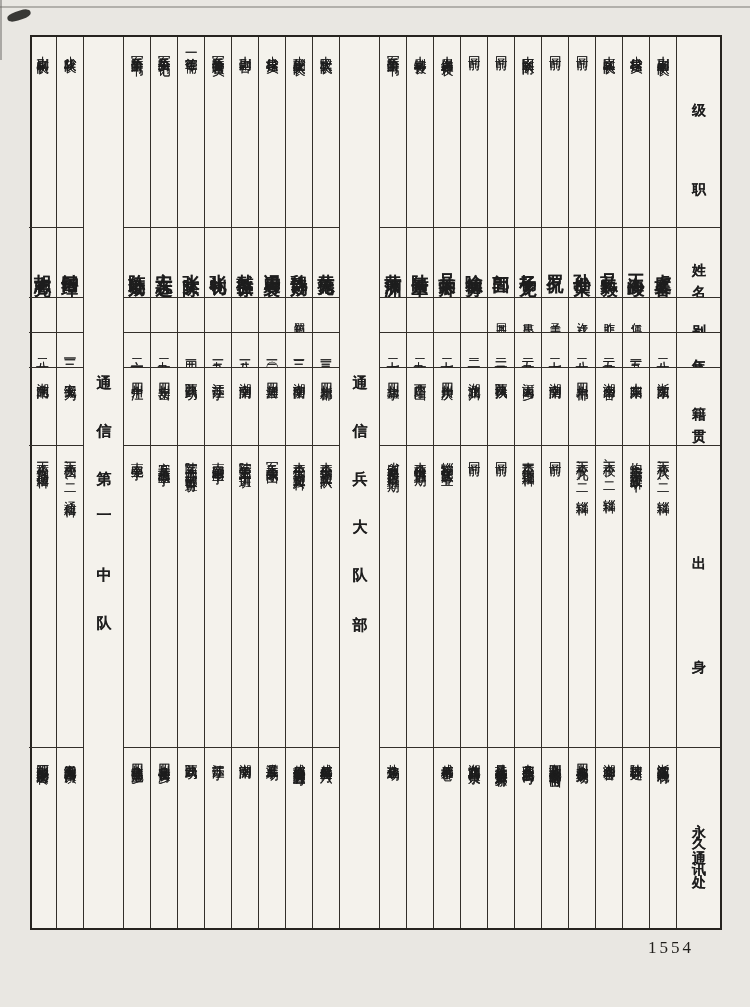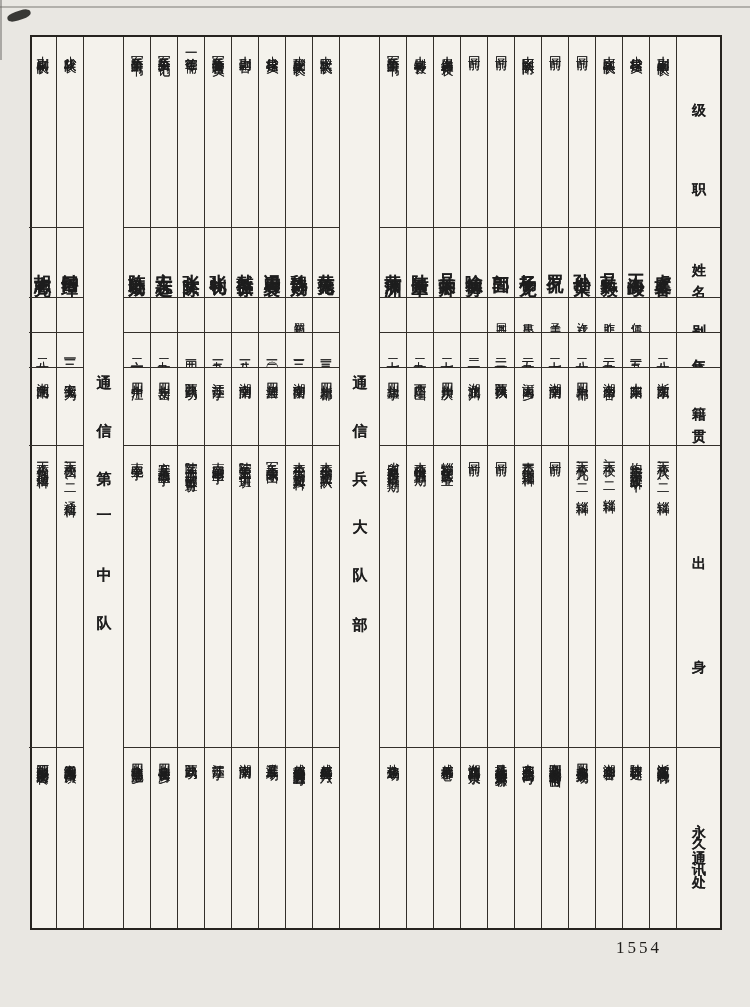--- a/index.html
+++ b/index.html
@@ -59,21 +59,21 @@
   .hdr .c-native{justify-content:center;padding-top:0;}
   .hdr .c-native .vt{letter-spacing:22px;margin-bottom:-22px;}
   .hdr .c-origin{justify-content:center;padding-top:0;}
   .hdr .c-origin .vt{letter-spacing:105px;margin-bottom:-105px;}
   .hdr .c-addr{justify-content:center;padding-top:0;}
   .hdr .c-addr  .vt{letter-spacing:13px;margin-bottom:-13px;}
 
   .section .vt{font-size:15px;font-weight:700;letter-spacing:48px;margin-bottom:-48px;}
 
   .page-number{
-    position:absolute;left:616px;top:938px;
+    position:absolute;left:648px;top:938px;
     font-size:17px;letter-spacing:3px;color:#201e1b;
     font-family:"Liberation Serif","DejaVu Serif",serif;
   }
 </style>
 </head>
 <body style="background: rgb(233, 231, 226); color: rgb(29, 29, 29);">
 
 <div class="scan-topline"></div>
 <div class="scan-blob"></div>
 <div class="scan-edge"></div>

